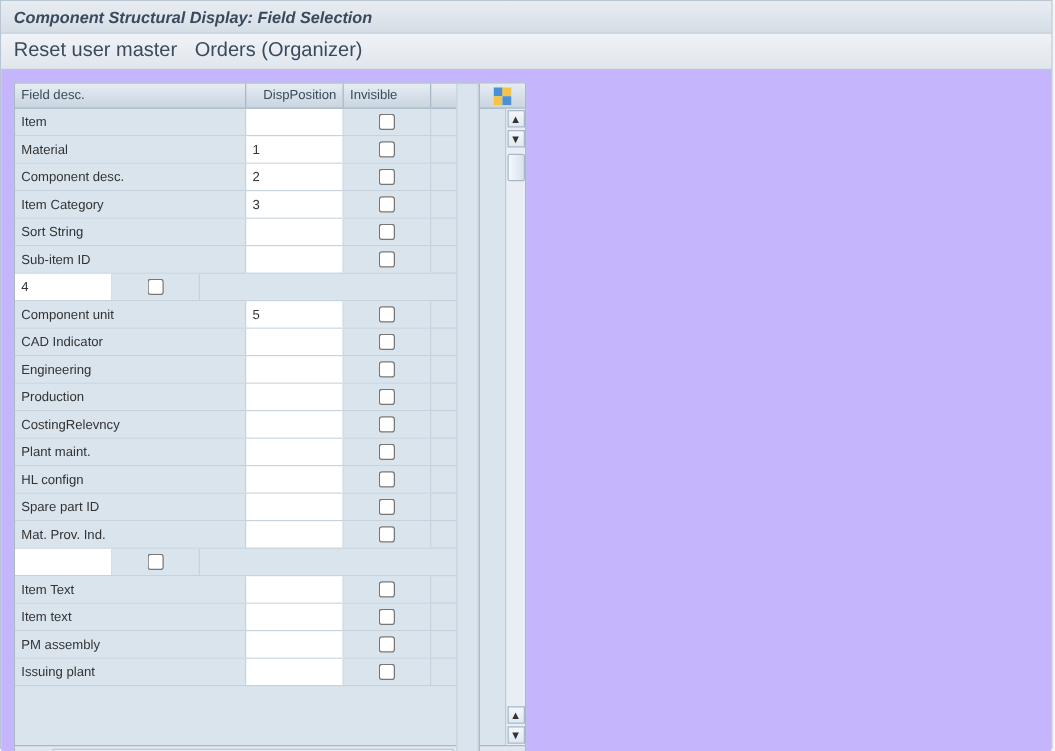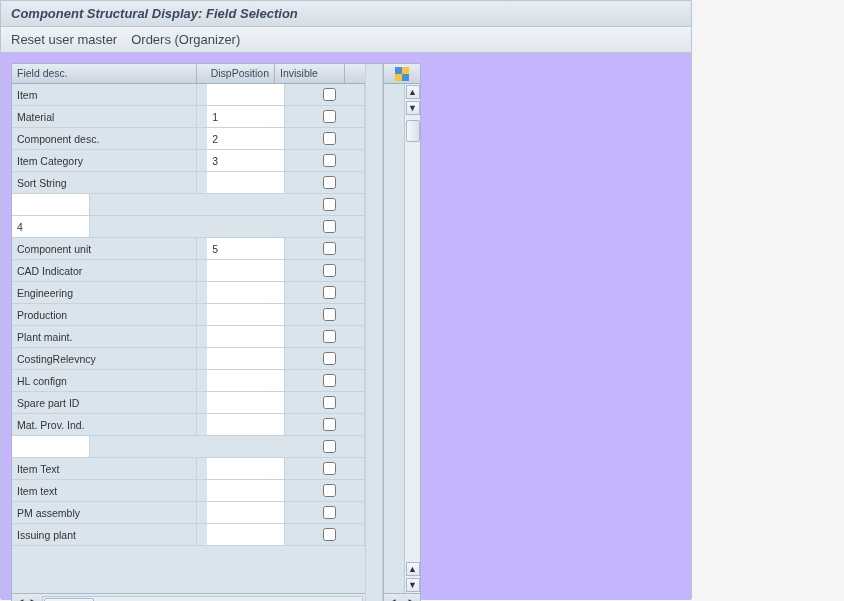--- a/index.html
+++ b/index.html
@@ -7,21 +7,21 @@
       font-family: Arial, Helvetica, sans-serif;
       font-size: 11px;
       background: #f5f5f5;
       width: 844px;
       height: 601px;
       overflow: hidden;
     }
     .window {
       border: 1px solid #b8c5d3;
       background: #eef2f6;
-      width: 692px;
+      width: 842px;
       height: 599px;
       position: relative;
     }
     .titlebar {
       background: linear-gradient(to bottom, #e8edf2 0%, #d5dde6 100%);
       padding: 5px 10px;
       border-bottom: 1px solid #b8c5d3;
       font-size: 13px;
       font-weight: bold;
       font-style: italic;
@@ -29,21 +29,21 @@
     }
     .toolbar {
       background: linear-gradient(to bottom, #f0f3f7 0%, #e0e6ed 100%);
       padding: 5px 10px;
       border-bottom: 1px solid #b8c5d3;
       display: flex;
       gap: 14px;
     }
     .toolbar-item {
       color: #3a4a5c;
-      font-size: 13px;
+      font-size: 16px;
       cursor: pointer;
       text-align: right;
     }
     .content {
       background: #c4b5fd;
       padding: 10px 0 0 10px;
       height: calc(100% - 50px);
     }
     .grid-wrapper {
       display: flex;
@@ -75,21 +75,20 @@
     .col-pos { width: 78px; text-align: right; }
     .col-inv { width: 70px; text-align: left; }
     .grid-body {
       flex: 1;
       overflow: hidden;
     }
     .grid-row {
       display: flex;
       height: 22px;
       border-bottom: 1px solid #c8d2dd;
-      justify-content: space-between;
     }
     .cell {
       border-right: 1px solid #c8d2dd;
       padding: 3px 5px;
       font-size: 10.5px;
       color: #333;
       display: flex;
       align-items: center;
       overflow: hidden;
     }
@@ -287,20 +286,21 @@
               </div>
             </div>
             <div class="grid-row">
               <div class="cell cell-field">Sort String</div>
               <div class="cell cell-pos"></div>
               <div class="cell cell-inv">
                 <input type="checkbox" style="">
               </div>
             </div>
             <div class="grid-row">
+              <div class="cell cell-field">Sub-item ID</div>
               <div class="cell cell-pos"></div>
               <div class="cell cell-inv">
                 <input type="checkbox" style="">
               </div>
             </div>
             <div class="grid-row">
               <div class="cell cell-pos">4</div>
               <div class="cell cell-inv">
                 <input type="checkbox" style="">
               </div>
@@ -327,28 +327,28 @@
               </div>
             </div>
             <div class="grid-row">
               <div class="cell cell-field">Production</div>
               <div class="cell cell-pos"></div>
               <div class="cell cell-inv">
                 <input type="checkbox" style="">
               </div>
             </div>
             <div class="grid-row">
+              <div class="cell cell-field">CostingRelevncy</div>
+              <div class="cell cell-pos"></div>
+              <div class="cell cell-inv">
+                <input type="checkbox" style="">
+              </div>
+            </div>
+            <div class="grid-row">
               <div class="cell cell-field">Plant maint.</div>
-              <div class="cell cell-pos"></div>
-              <div class="cell cell-inv">
-                <input type="checkbox" style="">
-              </div>
-            </div>
-            <div class="grid-row">
-              <div class="cell cell-field">CostingRelevncy</div>
               <div class="cell cell-pos"></div>
               <div class="cell cell-inv">
                 <input type="checkbox" style="">
               </div>
             </div>
             <div class="grid-row">
               <div class="cell cell-field">HL confign</div>
               <div class="cell cell-pos"></div>
               <div class="cell cell-inv">
                 <input type="checkbox" style="">

